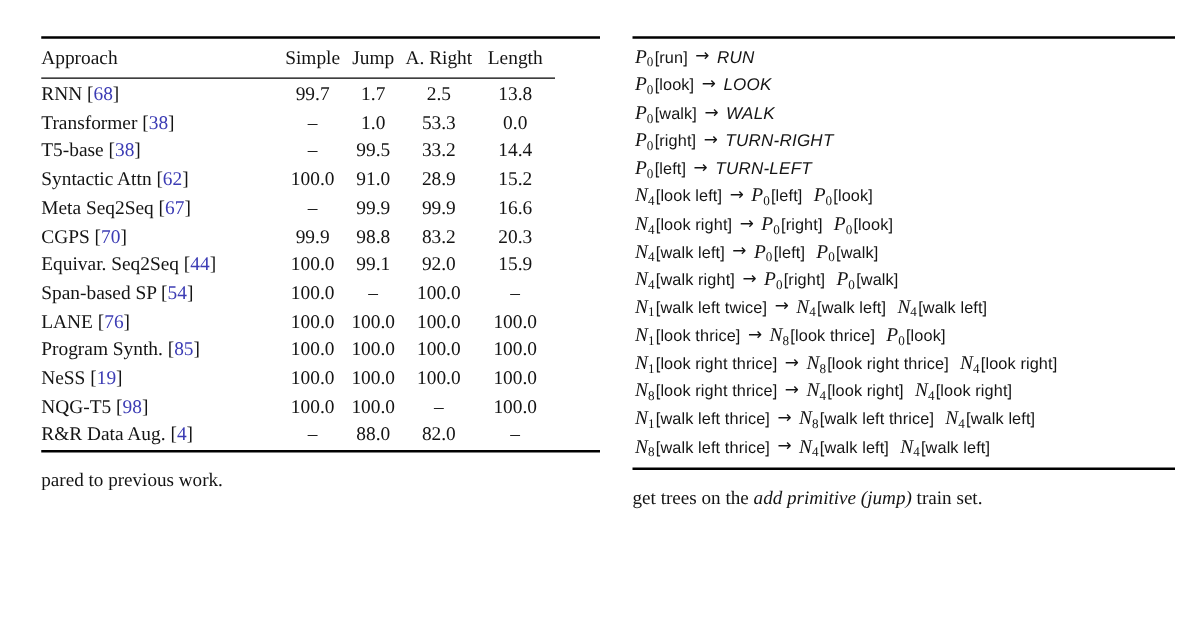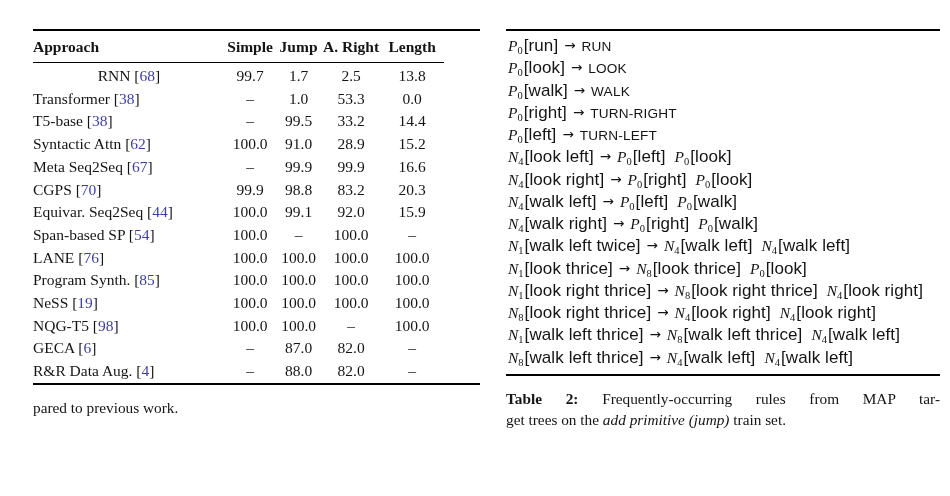--- a/index.html
+++ b/index.html
@@ -9,39 +9,39 @@
   }
   .col{position:absolute;top:29px;}
   .col-left{left:33px;width:447px;}
   .col-right{left:506px;width:434px;}
   .hrule{height:0;border:0;border-top:2.2px solid #000;margin:0;}
   .hrule.mid{border-top-width:1.5px;}
 
   
   .tbl-wrap{padding-right:36px;}
   table{border-collapse:collapse;table-layout:fixed;width:100%;font-size:15.5px;}
-  th{font-weight:bold;text-align:center;height:31px;vertical-align:middle;padding:0;}
+  th{font-weight:normal;text-align:center;height:31px;vertical-align:middle;padding:0;}
   th.c-app{text-align:left;}
   td{height:22.7px;line-height:22.7px;padding:0;white-space:nowrap;}
   td.c-num{text-align:center;}
-  tbody tr:first-child td{padding-top:2px;text-align:center;}
+  tbody tr:first-child td{padding-top:2px;}
   .cite{color:var(--cite,#3c3cb4);}
 
   
   .caption{margin-top:12px;font-size:15.3px;line-height:21.6px;}
   .cap-line.just{text-align:justify;text-align-last:justify;}
   .cap-label{font-weight:bold;}
 
   
   .rules-box{padding:4px 0 5px 2px;}
   .rule-line{height:22.25px;line-height:22.25px;white-space:nowrap;font-size:15px;}
   .sym{font-style:italic;font-family:"Liberation Serif", serif;font-size:15.5px;}
   .rule-line sub{font-size:10.5px;font-family:"Liberation Serif", serif;line-height:0;vertical-align:-3px;}
-  .arg{font-family:"Liberation Sans", sans-serif;font-size:17px;margin-left:1px;letter-spacing:0.1px;}
-  .term{font-family:"Liberation Sans", sans-serif;font-size:13.6px;letter-spacing:0.2px;}
+  .arg{font-family:"Liberation Sans", sans-serif;font-size:13px;margin-left:1px;letter-spacing:0.1px;}
+  .term{font-family:"Liberation Sans", sans-serif;font-size:13.6px;letter-spacing:0.2px;font-style:italic;}
   .arrow{font-family:"DejaVu Sans", sans-serif;font-size:13.5px;margin:0 6px;position:relative;top:-1px;}
   .rhs-item + .rhs-item{margin-left:9px;}
 </style>
 </head>
 <body>
 
 <div class="col col-left">
   <div class="hrule"></div>
   <div class="tbl-wrap">
     <table>
@@ -150,27 +150,20 @@
             <td class="c-num">100.0</td>
           </tr>
           <tr>
             <td class="c-app">NQG-T5 [<span class="cite">98</span>]</td>
             <td class="c-num">100.0</td>
             <td class="c-num">100.0</td>
             <td class="c-num">–</td>
             <td class="c-num">100.0</td>
           </tr>
           <tr>
-            <td class="c-app">GECA [<span class="cite">6</span>]</td>
-            <td class="c-num">–</td>
-            <td class="c-num">87.0</td>
-            <td class="c-num">82.0</td>
-            <td class="c-num">–</td>
-          </tr>
-          <tr>
             <td class="c-app">R&amp;R Data Aug. [<span class="cite">4</span>]</td>
             <td class="c-num">–</td>
             <td class="c-num">88.0</td>
             <td class="c-num">82.0</td>
             <td class="c-num">–</td>
           </tr>
         </tbody>
     </table>
   </div>
   <div class="hrule"></div>
@@ -193,16 +186,15 @@
       <div class="rule-line"><span class="nt"><span class="sym">N</span><sub>4</sub><span class="arg">[walk right]</span></span><span class="arrow">→</span><span class="nt rhs-item"><span class="sym">P</span><sub>0</sub><span class="arg">[right]</span></span><span class="nt rhs-item"><span class="sym">P</span><sub>0</sub><span class="arg">[walk]</span></span></div>
       <div class="rule-line"><span class="nt"><span class="sym">N</span><sub>1</sub><span class="arg">[walk left twice]</span></span><span class="arrow">→</span><span class="nt rhs-item"><span class="sym">N</span><sub>4</sub><span class="arg">[walk left]</span></span><span class="nt rhs-item"><span class="sym">N</span><sub>4</sub><span class="arg">[walk left]</span></span></div>
       <div class="rule-line"><span class="nt"><span class="sym">N</span><sub>1</sub><span class="arg">[look thrice]</span></span><span class="arrow">→</span><span class="nt rhs-item"><span class="sym">N</span><sub>8</sub><span class="arg">[look thrice]</span></span><span class="nt rhs-item"><span class="sym">P</span><sub>0</sub><span class="arg">[look]</span></span></div>
       <div class="rule-line"><span class="nt"><span class="sym">N</span><sub>1</sub><span class="arg">[look right thrice]</span></span><span class="arrow">→</span><span class="nt rhs-item"><span class="sym">N</span><sub>8</sub><span class="arg">[look right thrice]</span></span><span class="nt rhs-item"><span class="sym">N</span><sub>4</sub><span class="arg">[look right]</span></span></div>
       <div class="rule-line"><span class="nt"><span class="sym">N</span><sub>8</sub><span class="arg">[look right thrice]</span></span><span class="arrow">→</span><span class="nt rhs-item"><span class="sym">N</span><sub>4</sub><span class="arg">[look right]</span></span><span class="nt rhs-item"><span class="sym">N</span><sub>4</sub><span class="arg">[look right]</span></span></div>
       <div class="rule-line"><span class="nt"><span class="sym">N</span><sub>1</sub><span class="arg">[walk left thrice]</span></span><span class="arrow">→</span><span class="nt rhs-item"><span class="sym">N</span><sub>8</sub><span class="arg">[walk left thrice]</span></span><span class="nt rhs-item"><span class="sym">N</span><sub>4</sub><span class="arg">[walk left]</span></span></div>
       <div class="rule-line"><span class="nt"><span class="sym">N</span><sub>8</sub><span class="arg">[walk left thrice]</span></span><span class="arrow">→</span><span class="nt rhs-item"><span class="sym">N</span><sub>4</sub><span class="arg">[walk left]</span></span><span class="nt rhs-item"><span class="sym">N</span><sub>4</sub><span class="arg">[walk left]</span></span></div>
     </div>
   <div class="hrule"></div>
   <div class="caption">
-    <div class="cap-line just"><span class="cap-label">Table 2:</span><span> Frequently-occurring rules from MAP tar-</span></div>
     <div class="cap-line"><span>get trees on the </span><i>add primitive (jump)</i><span> train set.</span></div>
   </div>
 </div>
 
 </body></html>

